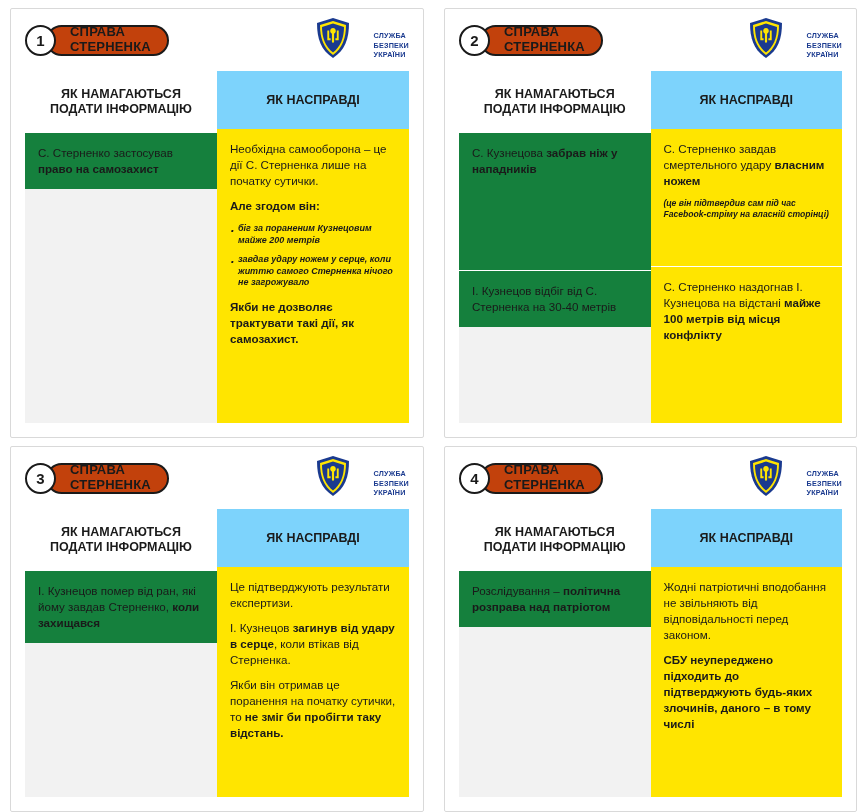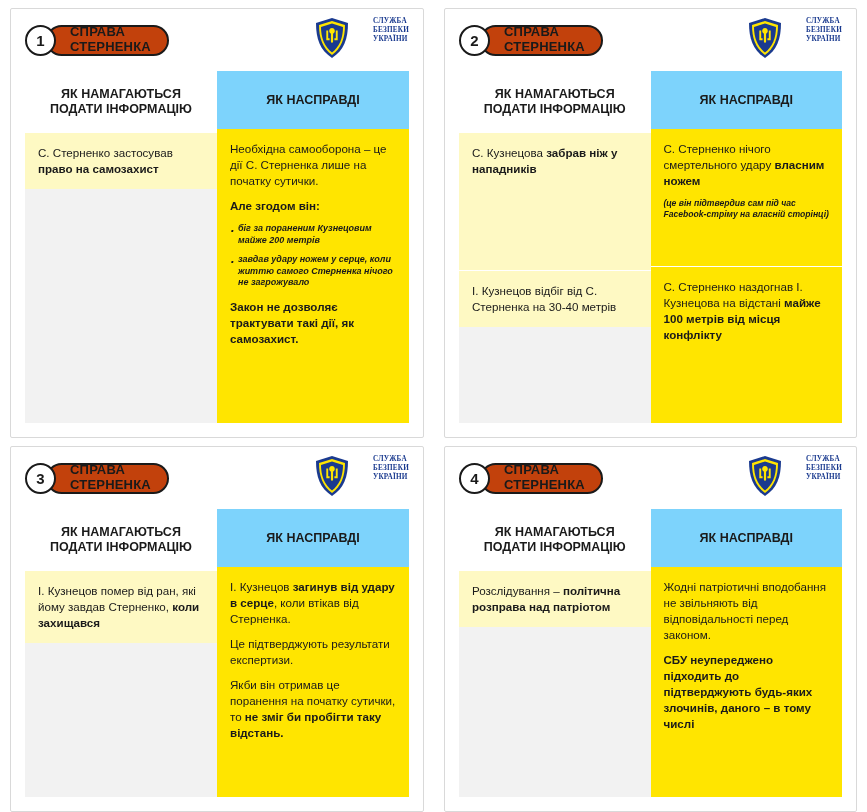--- a/index.html
+++ b/index.html
@@ -62,21 +62,21 @@
     font-size:13px;
     font-weight:bold;
     line-height:1.12;
     letter-spacing:.2px;
     color:#1a1a1a;
     white-space:pre-line;
     text-transform:uppercase;
   }
   .logo{
     position:absolute;right:14px;top:8px;
-    display:flex;align-items:flex-start;gap:23px;font-family:Liberation Serif, serif;
+    display:flex;align-items:flex-end;gap:23px;
   }
   .logo-mark{
     width:36px;height:42px;
     position:relative;
   }
   .logo-text{
     font-size:7.2px;font-weight:bold;line-height:1.28;
     color:#1a3a8f;
     letter-spacing:.2px;
     text-transform:uppercase;
@@ -138,21 +138,21 @@
     position:relative;
   }
   .bullets li:before{
     content:"·";
     position:absolute;left:0;top:-1px;
     font-size:13px;
   }
   .fill-left{background:#f2f2f2;flex:1 1 auto;}
   .fill-right{background:#ffe500;flex:1 1 auto;}
   .cellbox.on-yellow{background:#ffe500;}
-  .cellbox.on-grey{background:#fef9c3;}
+  .cellbox.on-grey{background:#15803d;}
 </style>
 </head>
 <body>
 
 <div class="grid">
 
   <div class="cell">
     <div class="card">
       <div class="card-header">
         <div class="num-pill">
@@ -185,21 +185,21 @@
         </div>
         <div class="col col-right">
           <div class="col-head">ЯК НАСПРАВДІ</div>
           <div class="cellbox on-yellow">
             <p>Необхідна самооборона – це дії С. Стерненка лише на початку сутички.</p>
             <p class="b">Але згодом він:</p>
             <ul class="bullets">
               <li>біг за пораненим Кузнецовим майже 200 метрів</li>
               <li>завдав удару ножем у серце, коли життю самого Стерненка нічого не загрожувало</li>
             </ul>
-            <p class="b" style="margin-top:10px">Закон не дозволяє трактувати такі дії, як самозахист.</p>
+            <p class="b" style="margin-top:10px">Якби не дозволяє трактувати такі дії, як самозахист.</p>
           </div>
           <div class="fill-right"></div>
         </div>
       </div>
     </div>
   </div>
 
   <div class="cell">
     <div class="card">
       <div class="card-header">
@@ -231,21 +231,21 @@
           </div>
           <div class="rowsep"></div>
           <div class="cellbox on-grey">
             <p>І. Кузнецов відбіг від С. Стерненка на 30-40 метрів</p>
           </div>
           <div class="fill-left"></div>
         </div>
         <div class="col col-right">
           <div class="col-head">ЯК НАСПРАВДІ</div>
           <div class="cellbox on-yellow" style="min-height:137px">
-            <p><span>С. Стерненко нічого смертельного удару </span><span class="b">власним ножем</span></p>
+            <p><span>С. Стерненко завдав смертельного удару </span><span class="b">власним ножем</span></p>
             <p class="small-italic">(це він підтвердив сам під час Facebook-стріму на власній сторінці)</p>
           </div>
           <div class="rowsep"></div>
           <div class="cellbox on-yellow">
             <p><span>С. Стерненко наздогнав І. Кузнецова на відстані </span><span class="b">майже 100 метрів від місця конфлікту</span></p>
           </div>
           <div class="fill-right"></div>
         </div>
       </div>
     </div>
@@ -278,22 +278,22 @@
           <div class="col-head">ЯК НАМАГАЮТЬСЯ
 ПОДАТИ ІНФОРМАЦІЮ</div>
           <div class="cellbox on-grey">
             <p><span>І. Кузнецов помер від ран, які йому завдав Стерненко, </span><span class="b">коли захищався</span></p>
           </div>
           <div class="fill-left"></div>
         </div>
         <div class="col col-right">
           <div class="col-head">ЯК НАСПРАВДІ</div>
           <div class="cellbox on-yellow">
+            <p>Це підтверджують результати експертизи.</p>
             <p><span>І. Кузнецов </span><span class="b">загинув від удару в серце</span><span>, коли втікав від Стерненка.</span></p>
-            <p>Це підтверджують результати експертизи.</p>
             <p><span>Якби він отримав це поранення на початку сутички, то </span><span class="b">не зміг би пробігти таку відстань.</span></p>
           </div>
           <div class="fill-right"></div>
         </div>
       </div>
     </div>
   </div>
 
   <div class="cell">
     <div class="card">

